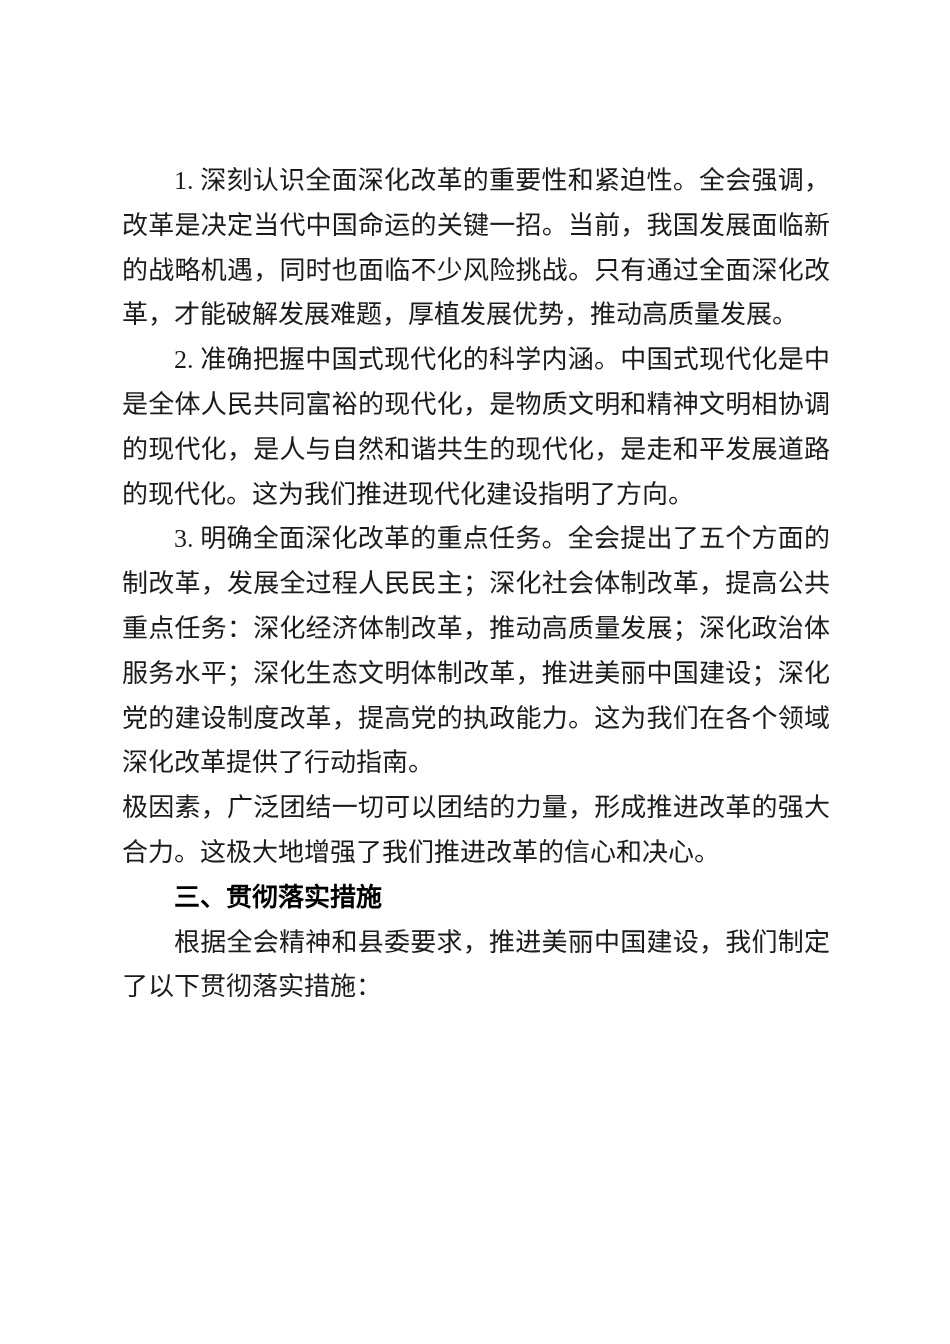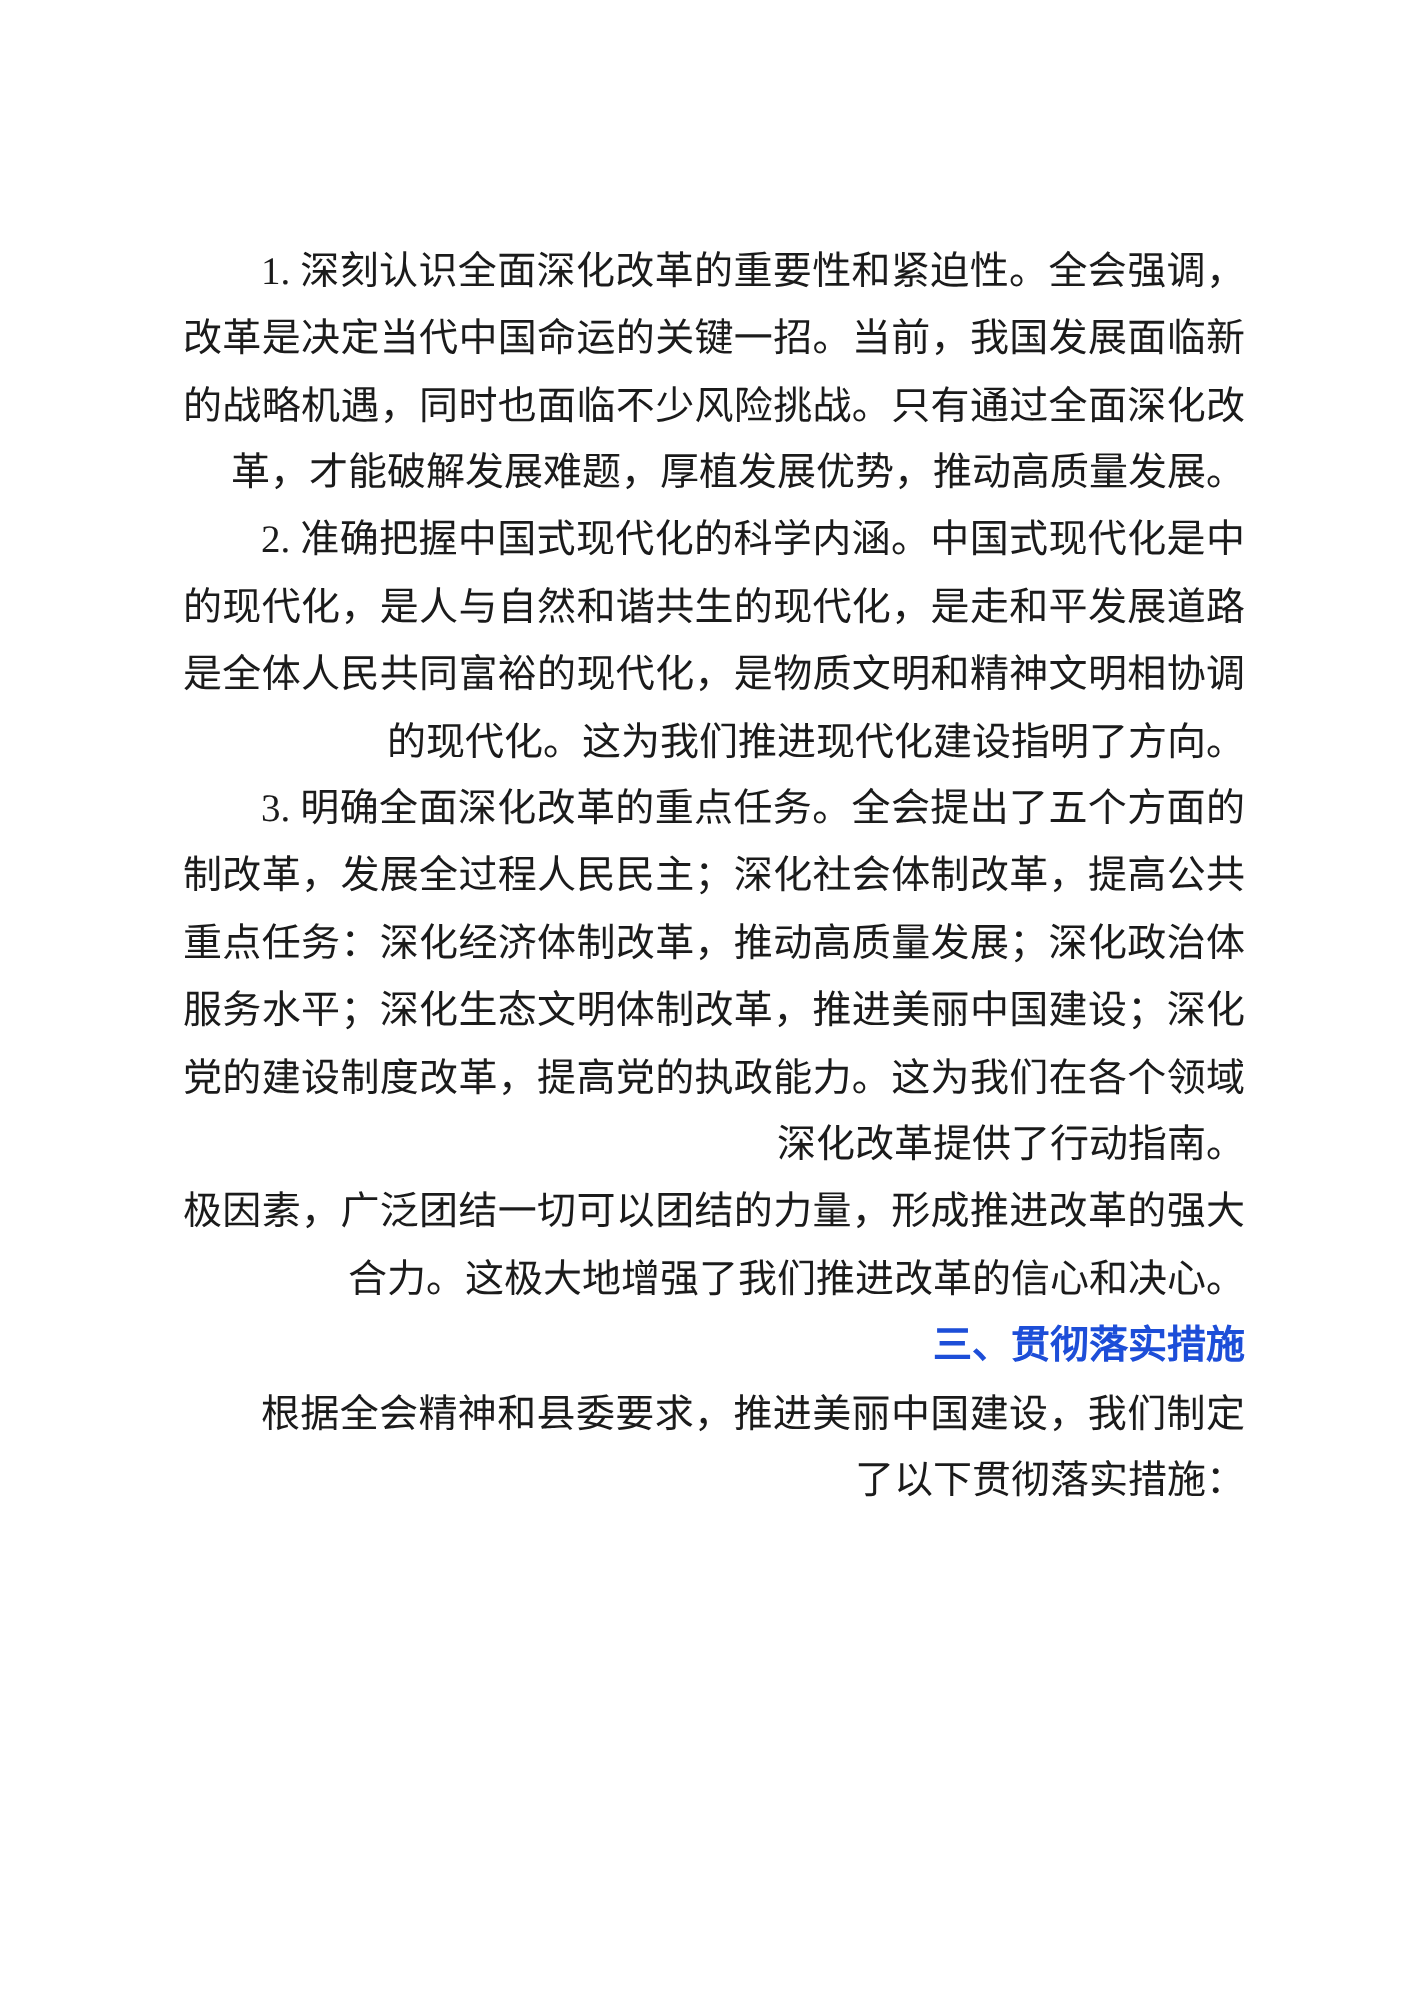--- a/index.html
+++ b/index.html
@@ -29,50 +29,50 @@
     font-size: 26px;
     color: #1b1b1b;
   }
   .paragraph {
     margin: 0;
     padding: 0;
   }
   .line {
     height: 44.8px;
     line-height: 44.8px;
-    text-align: right;
+    text-align: left;
   }
   .jst {
     text-align: justify;
     text-align-last: justify;
   }
   .ind {
     text-indent: 52px;
   }
   .heading .line {
-    font-family: Liberation Mono, monospace;
+    font-family: Liberation Serif, serif;
     font-weight: 700;
-    color: #1d4ed8;
+    color: #000000;
   }
 </style>
 </head>
 <body>
 
 <div class="page" style="background: rgb(255, 255, 255);">
   <div class="doc-body" id="doc-body" style="color: rgb(27, 27, 27);">
       <div class="paragraph">
         <div class="line jst ind">1. 深刻认识全面深化改革的重要性和紧迫性。全会强调，</div>
         <div class="line jst">改革是决定当代中国命运的关键一招。当前，我国发展面临新</div>
         <div class="line jst">的战略机遇，同时也面临不少风险挑战。只有通过全面深化改</div>
         <div class="line">革，才能破解发展难题，厚植发展优势，推动高质量发展。</div>
       </div>
       <div class="paragraph">
         <div class="line jst ind">2. 准确把握中国式现代化的科学内涵。中国式现代化是中</div>
+        <div class="line jst">是全体人民共同富裕的现代化，是物质文明和精神文明相协调</div>
         <div class="line jst">的现代化，是人与自然和谐共生的现代化，是走和平发展道路</div>
-        <div class="line jst">是全体人民共同富裕的现代化，是物质文明和精神文明相协调</div>
         <div class="line">的现代化。这为我们推进现代化建设指明了方向。</div>
       </div>
       <div class="paragraph">
         <div class="line jst ind">3. 明确全面深化改革的重点任务。全会提出了五个方面的</div>
         <div class="line jst">制改革，发展全过程人民民主；深化社会体制改革，提高公共</div>
         <div class="line jst">重点任务：深化经济体制改革，推动高质量发展；深化政治体</div>
         <div class="line jst">服务水平；深化生态文明体制改革，推进美丽中国建设；深化</div>
         <div class="line jst">党的建设制度改革，提高党的执政能力。这为我们在各个领域</div>
         <div class="line">深化改革提供了行动指南。</div>
       </div>

